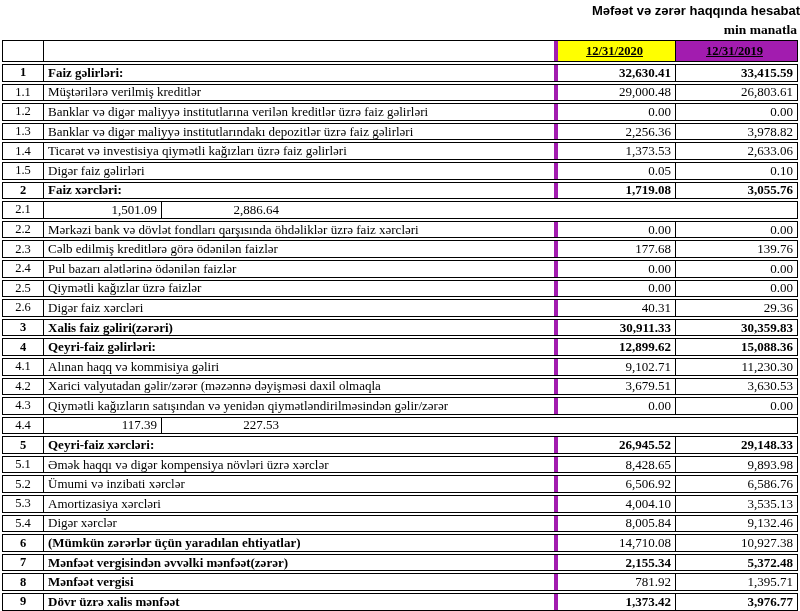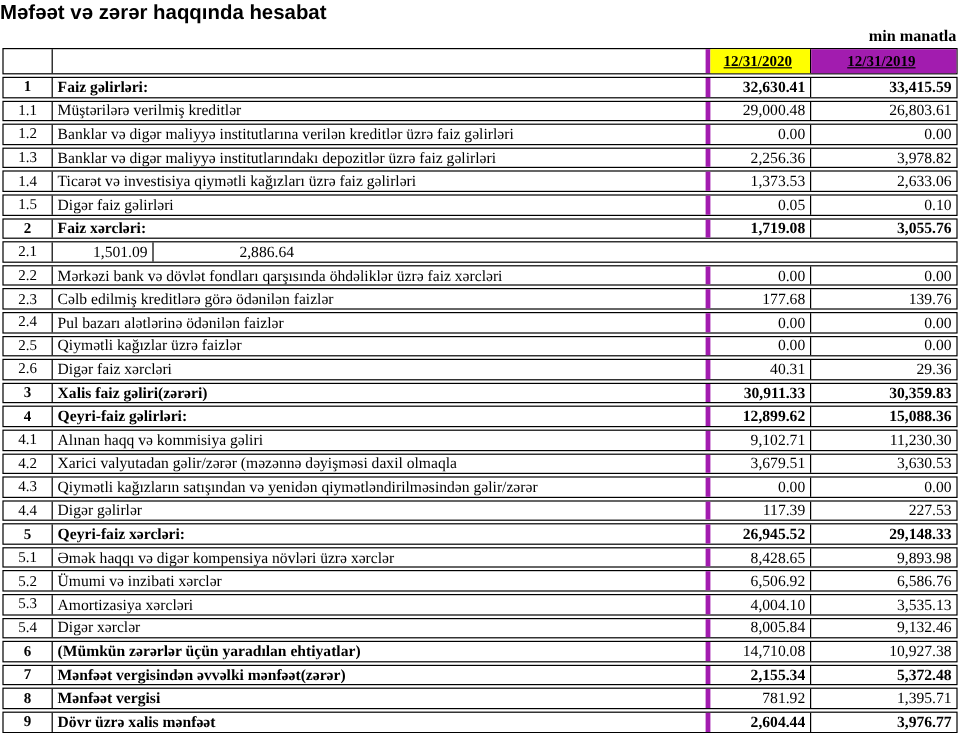--- a/index.html
+++ b/index.html
@@ -10,24 +10,24 @@
   body {
     width: 800px;
     height: 611px;
     overflow: hidden;
     font-family: "Liberation Serif", "DejaVu Serif", serif;
     color: #000;
   }
   .page-title {
     padding-top: 3px;
     height: 15px;
-    text-align: left;
+    text-align: right;
     font-family: "Liberation Sans", "DejaVu Sans", sans-serif;
     font-weight: bold;
-    font-size: 17px;
+    font-size: 13px;
     line-height: 15px;
   }
   .unit-note {
     margin-top: 4px;
     height: 16px;
     text-align: right;
     padding-right: 3px;
     font-weight: bold;
     font-size: 13.5px;
     line-height: 16px;
@@ -70,21 +70,21 @@
     padding-left: 4px;
     border-right: 4px solid #a21caf;
     font-size: 13px;
   }
   .c-val {
     justify-content: flex-end;
     padding-right: 4px;
     font-size: 13px;
   }
   .c-2020 {
-    width: 84px;
+    width: 118px;
     border-right: 1px solid #000;
   }
   .c-2019 {
     width: 121px;
   }
   .hdr-date {
     justify-content: center;
     font-weight: bold;
     font-size: 12.5px;
     text-decoration: underline;
@@ -191,21 +191,20 @@
         <div class="c c-desc">Xarici valyutadan gəlir/zərər (məzənnə dəyişməsi daxil olmaqla</div>
         <div class="c c-val c-2020">3,679.51</div>
         <div class="c c-val c-2019">3,630.53</div>
       </div><div class="row">
         <div class="c c-num">4.3</div>
         <div class="c c-desc">Qiymətli kağızların satışından və yenidən qiymətləndirilməsindən gəlir/zərər</div>
         <div class="c c-val c-2020">0.00</div>
         <div class="c c-val c-2019">0.00</div>
       </div><div class="row">
         <div class="c c-num">4.4</div>
-        <div class="c c-desc">Digər gəlirlər</div>
         <div class="c c-val c-2020">117.39</div>
         <div class="c c-val c-2019">227.53</div>
       </div><div class="row b-all">
         <div class="c c-num">5</div>
         <div class="c c-desc">Qeyri-faiz xərcləri:</div>
         <div class="c c-val c-2020">26,945.52</div>
         <div class="c c-val c-2019">29,148.33</div>
       </div><div class="row">
         <div class="c c-num">5.1</div>
         <div class="c c-desc">Əmək haqqı və digər kompensiya növləri üzrə xərclər</div>
@@ -237,16 +236,16 @@
         <div class="c c-val c-2020">2,155.34</div>
         <div class="c c-val c-2019">5,372.48</div>
       </div><div class="row b-label">
         <div class="c c-num">8</div>
         <div class="c c-desc">Mənfəət vergisi</div>
         <div class="c c-val c-2020">781.92</div>
         <div class="c c-val c-2019">1,395.71</div>
       </div><div class="row b-all">
         <div class="c c-num">9</div>
         <div class="c c-desc">Dövr üzrə xalis mənfəət</div>
-        <div class="c c-val c-2020">2,604.44</div>
+        <div class="c c-val c-2020">1,373.42</div>
         <div class="c c-val c-2019">3,976.77</div>
       </div></div>
 </div>
 
 </body></html>

